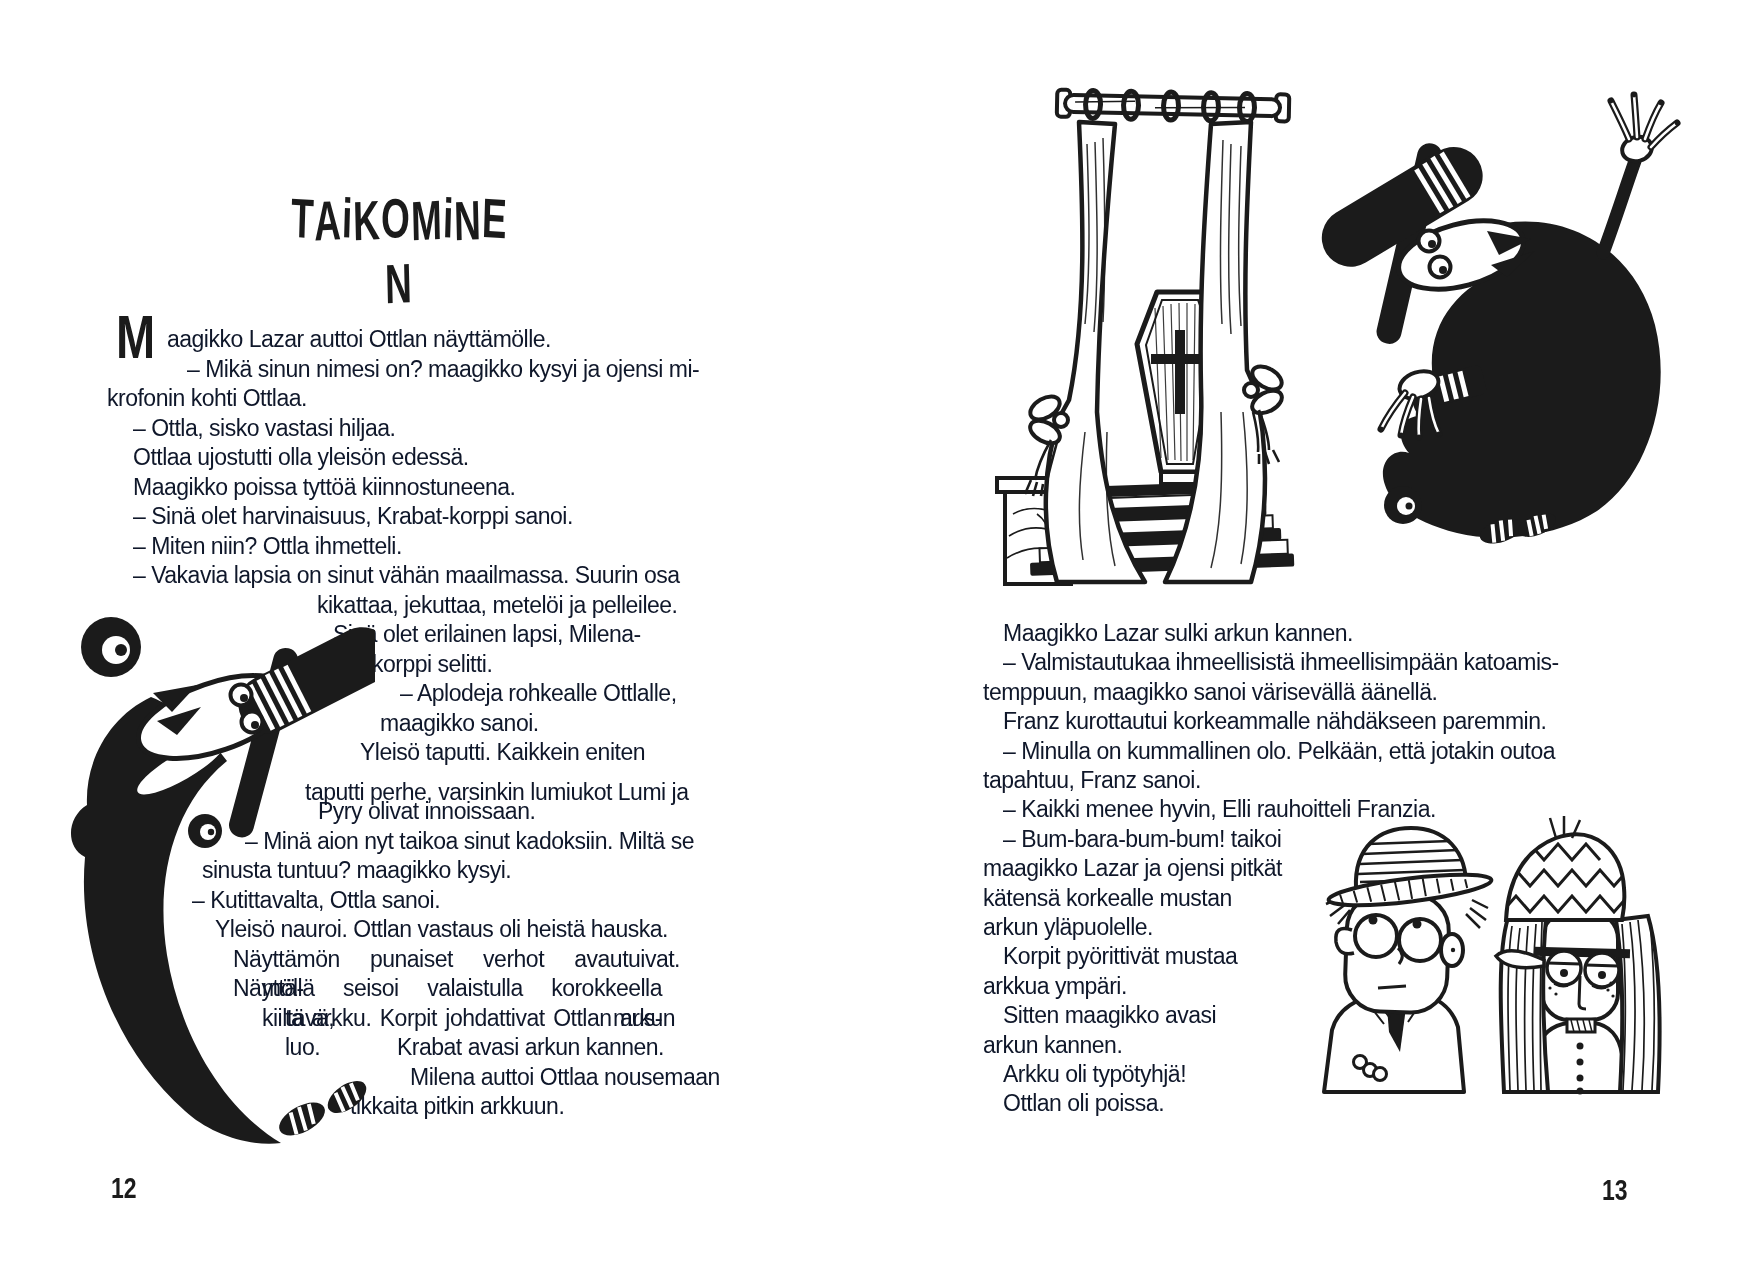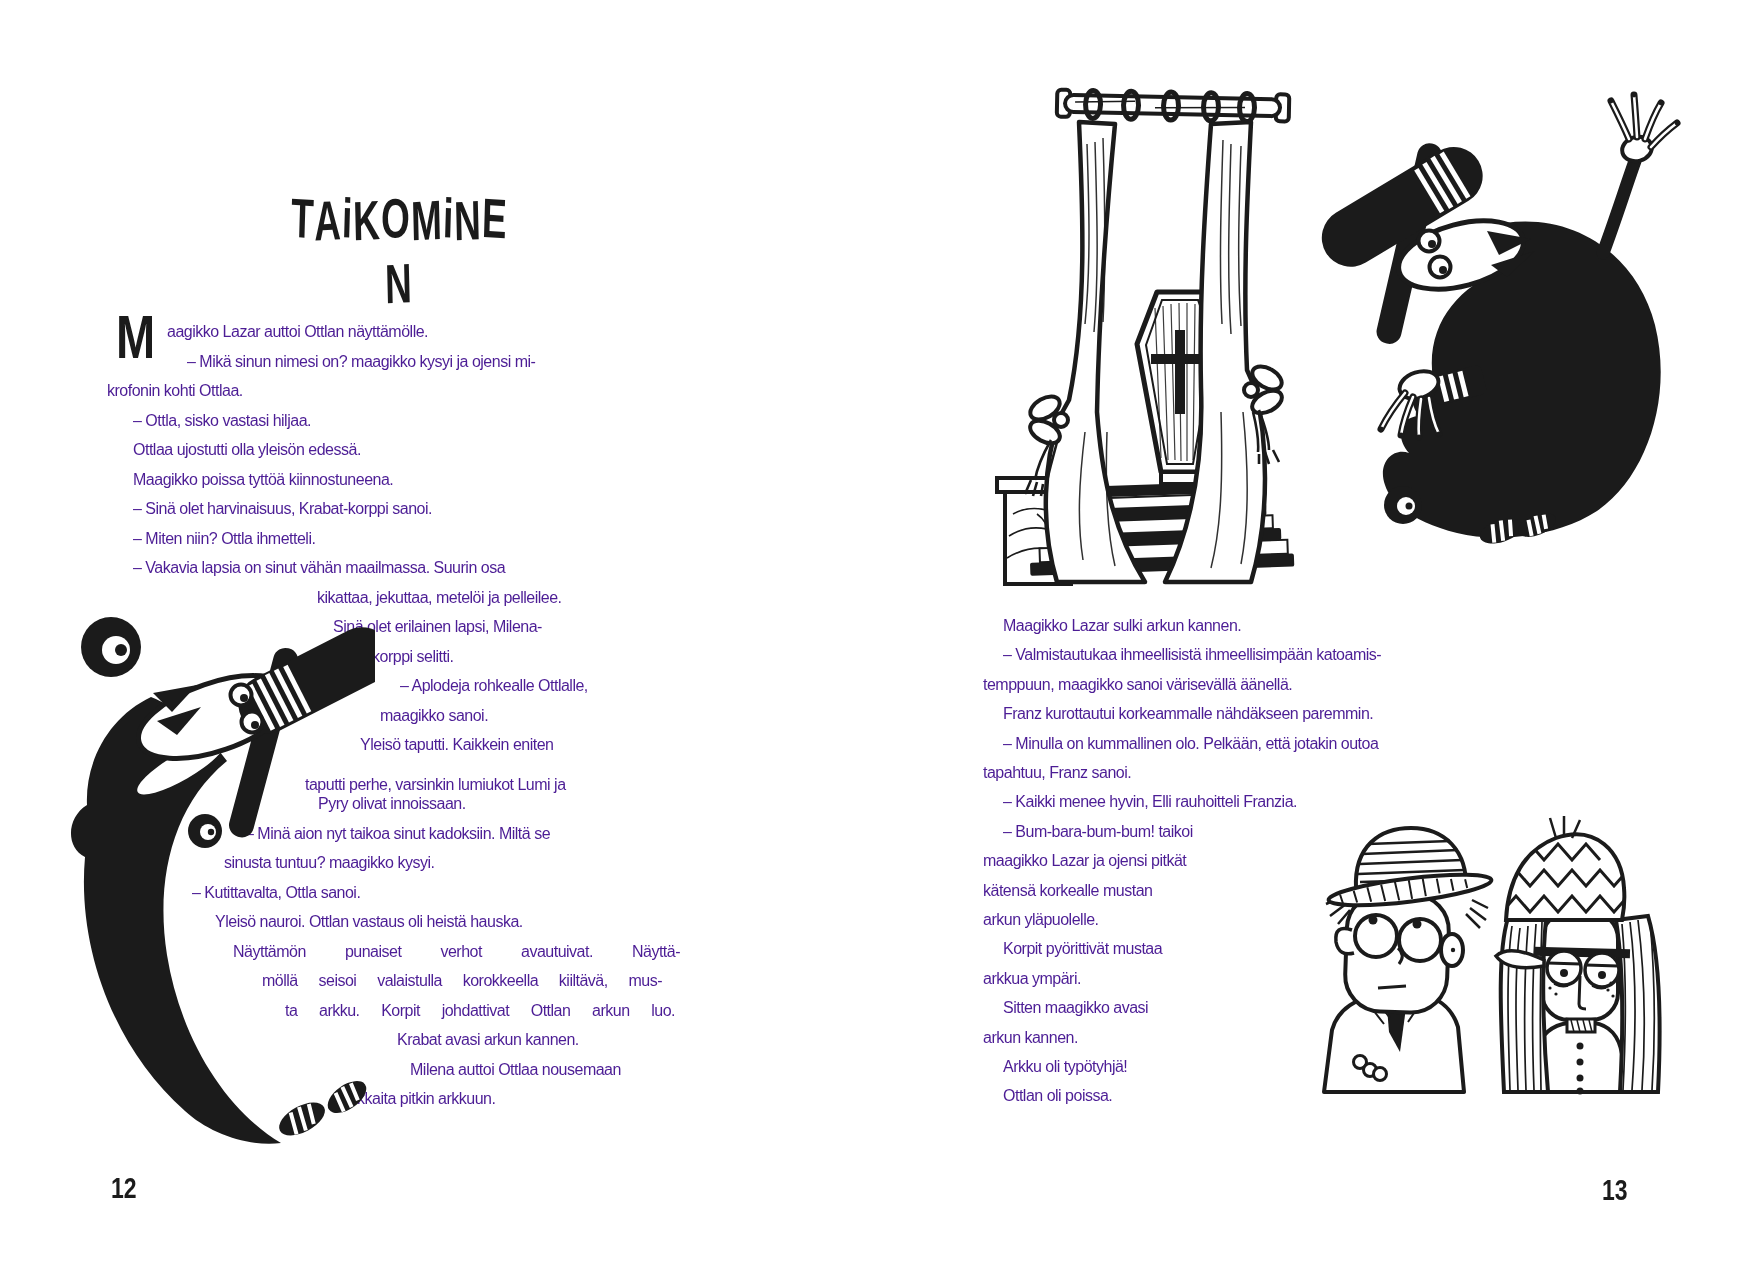--- a/index.html
+++ b/index.html
@@ -1,22 +1,22 @@
 <!DOCTYPE html>
 <html><head>
 <meta charset="utf-8">
 <style>
   html,body{margin:0;padding:0;background:#e8e8e8;}
   #spread{
     position:relative;width:1748px;height:1276px;background:#ffffff;
     font-family:"Liberation Sans",sans-serif;color:#1b1b1b;overflow:hidden;
   }
   .bodyline{
-    position:absolute;font-size:16px;line-height:29.5px;letter-spacing:-0.5px;
-    white-space:pre;color:#4c1d95;
+    position:absolute;font-size:23px;line-height:29.5px;letter-spacing:-0.5px;
+    white-space:pre;color:#0f172a;margin-top:8px;
   }
   .bodyline.just{white-space:normal;text-align:justify;text-align-last:justify;}
   #chapter-title{
     position:absolute;left:281px;top:188px;width:236px;text-align:center;
     font-size:37px;font-weight:800;letter-spacing:1px;
     transform:scaleY(1.5);transform-origin:50% 0;
   }
   #chapter-title .jl{display:inline-block;}
   #chapter-title .jl:nth-child(odd){transform:rotate(2.5deg);}
   #chapter-title .jl:nth-child(even){transform:rotate(-2deg) translateY(1.5px);}
@@ -54,21 +54,21 @@
         <div class="bodyline" style="left: 133px; top: 553px;">– Vakavia lapsia on sinut vähän maailmassa. Suurin osa</div>
         <div class="bodyline" style="left: 317px; top: 582.5px;">kikattaa, jekuttaa, metelöi ja pelleilee.</div>
         <div class="bodyline" style="left: 333px; top: 612px;">Sinä olet erilainen lapsi, Milena-</div>
         <div class="bodyline" style="left: 372px; top: 641.5px;">korppi selitti.</div>
         <div class="bodyline" style="left: 400px; top: 671px;">– Aplodeja rohkealle Ottlalle,</div>
         <div class="bodyline" style="left: 380px; top: 700.5px;">maagikko sanoi.</div>
         <div class="bodyline" style="left: 360px; top: 730px;">Yleisö taputti. Kaikkein eniten</div>
         <div class="bodyline" style="left: 305px; top: 770px;">taputti perhe, varsinkin lumiukot Lumi ja</div>
         <div class="bodyline" style="left: 318px; top: 789px;">Pyry olivat innoissaan.</div>
         <div class="bodyline" style="left: 245px; top: 818.5px;">– Minä aion nyt taikoa sinut kadoksiin. Miltä se</div>
-        <div class="bodyline" style="left: 224px; top: 848px;">sinusta tuntuu? maagikko kysyi.</div>
+        <div class="bodyline" style="left: 202px; top: 848px;">sinusta tuntuu? maagikko kysyi.</div>
         <div class="bodyline" style="left: 192px; top: 877.5px;">– Kutittavalta, Ottla sanoi.</div>
         <div class="bodyline" style="left: 215px; top: 907px;">Yleisö nauroi. Ottlan vastaus oli heistä hauska.</div>
         <div class="bodyline just" style="left: 233px; top: 936.5px; width: 447px;">Näyttämön punaiset verhot avautuivat. Näyttä-</div>
         <div class="bodyline just" style="left: 262px; top: 966px; width: 400px;">möllä seisoi valaistulla korokkeella kiiltävä, mus-</div>
         <div class="bodyline just" style="left: 285px; top: 995.5px; width: 390px;">ta arkku. Korpit johdattivat Ottlan arkun luo.</div>
         <div class="bodyline" style="left: 397px; top: 1025px;">Krabat avasi arkun kannen.</div>
         <div class="bodyline" style="left: 410px; top: 1054.5px;">Milena auttoi Ottlaa nousemaan</div>
         <div class="bodyline" style="left: 350px; top: 1084px;">tikkaita pitkin arkkuun.</div>
       </div>
 

